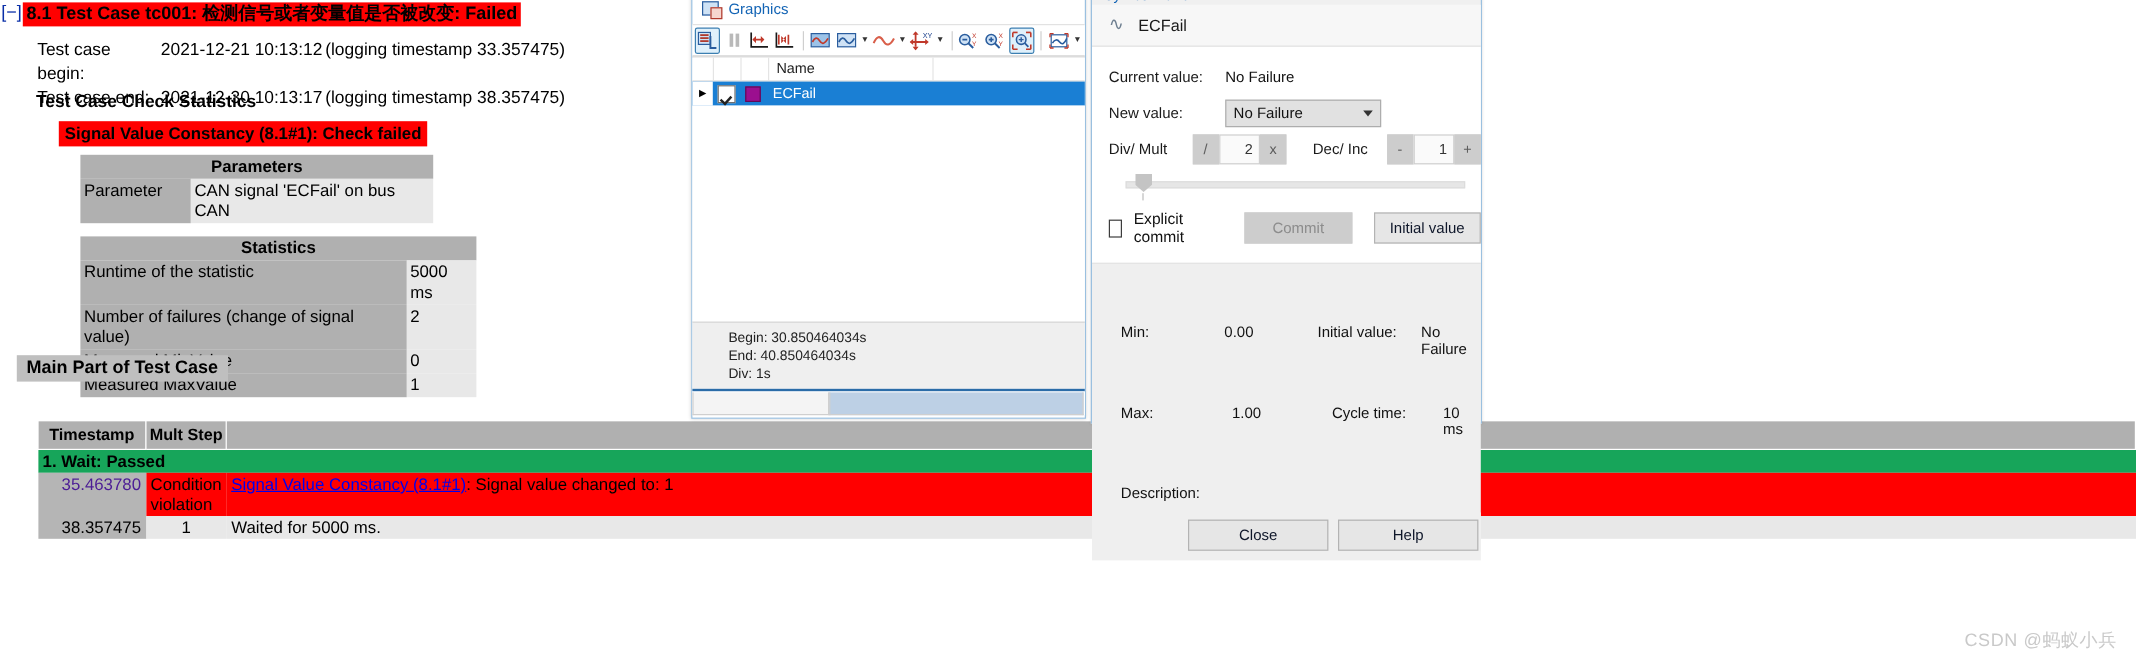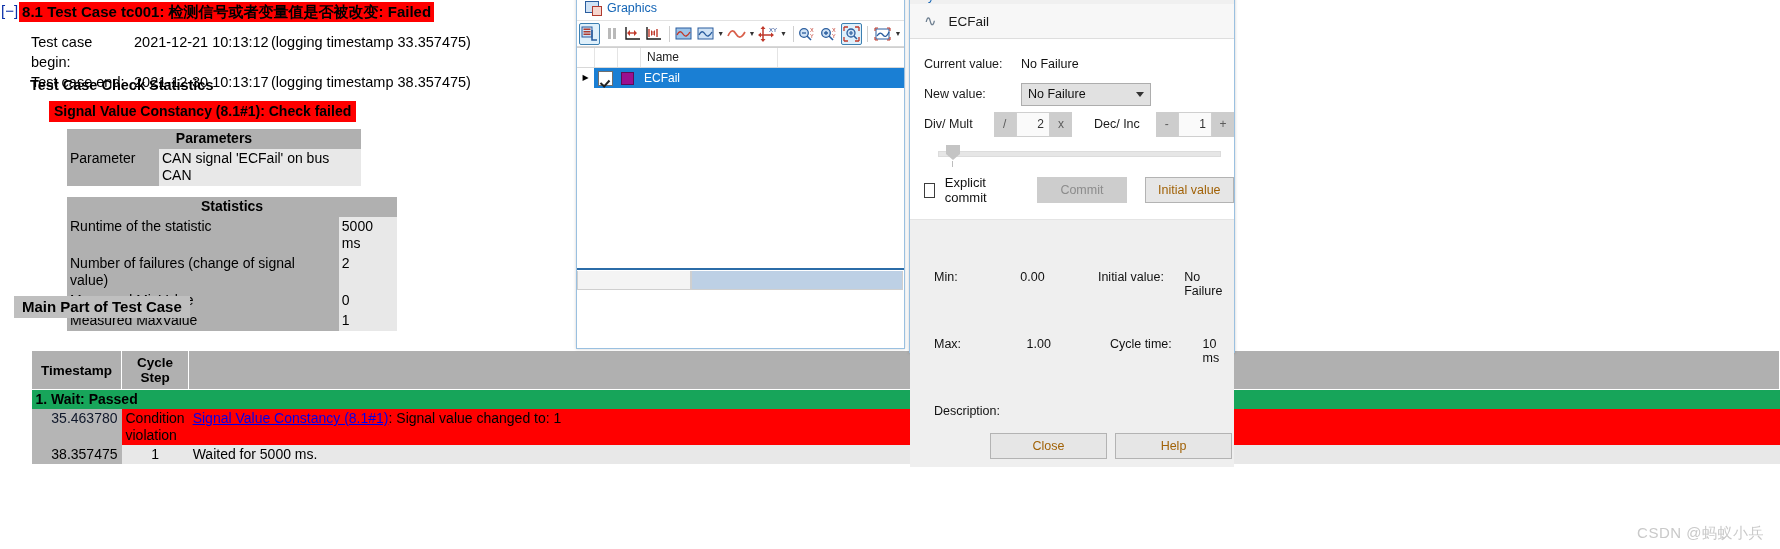--- a/index.html
+++ b/index.html
@@ -58,21 +58,21 @@
   #log th{background:#b0b0b0;border:1px solid #fff;font-weight:bold;font-size:13.5px;
           color:#000;padding:4px 2px;}
   #log th.c-ts{width:82px;}
   #log th.c-step{width:52px;}
   #log th.c-desc{}
   #log td{padding:1px 4px;vertical-align:top;line-height:17px;}
   .row-pass td{background:#17a55a;font-weight:bold;color:#000;padding-left:14px;}
   .cell-ts{background:#b5b5b5;text-align:right;width:82px;}
   .cell-step{text-align:center;width:52px;}
   .cell-desc{}
-  .row-fail .cell-ts{background:#b5b5b5;color:#0f172a;margin-top:38px;}
+  .row-fail .cell-ts{background:#b5b5b5;color:#4c1d95;margin-top:38px;}
   .row-fail .cell-step{background:#ff0000;color:#000;text-align:left;padding-left:3px;}
   .row-fail .cell-desc{background:#ff0000;color:#000;}
   .row-norm .cell-step{background:#e8e8e8;}
   .row-norm .cell-desc{background:#e8e8e8;}
   a.lnk{color:#0000ee;text-decoration:underline;}
 
   
   #graphics{
     position:absolute;left:576px;top:-8px;width:327px;height:355px;
     background:#ffffff;border:1px solid #9ac0e0;box-shadow:0 0 3px rgba(0,0,0,.18);
@@ -154,21 +154,21 @@
   .slider .thumb{position:absolute;left:22px;top:0;width:14px;height:15px;background:#c4c4c4;
       clip-path:polygon(0 0,100% 0,100% 60%,50% 100%,0 60%);}
   .slider .tick{position:absolute;left:28px;top:16px;width:1px;height:6px;background:#bdbdbd;}
   .sp-commit{display:flex;align-items:center;padding:14px 0 8px 14px;gap:10px;}
   .chk{width:13px;height:13px;border:1px solid #3c3c3c;background:#fff;}
   .sp-commit .txt{font-size:13px;}
   .btn{
     height:24px;background:#cdcdcd;border:1px solid #cdcdcd;color:#8c8c8c;
     display:flex;align-items:center;justify-content:center;font-size:12.5px;padding:0 10px;
   }
-  .btn.enabled{background:#e6e6e6;border:1px solid #b3b3b3;color:#a16207;}
+  .btn.enabled{background:#e6e6e6;border:1px solid #b3b3b3;color:#0f172a;}
   .sp-info{background:#efefef;padding:6px 0 8px 0;border-top:1px solid #e4e4e4;}
   .sp-inforow{display:flex;align-items:flex-start;height:23px;padding-left:24px;margin-top:44px;}
   .ii-l{width:100px;}
   .ii-v{width:90px;}
   .ii-l2{width:100px;}
   .ii-v2{}
   .sp-buttons{display:flex;justify-content:flex-end;gap:8px;padding:6px 2px 0 0;background:#efefef;}
   .sp-buttons .btn{width:95px;}
 
   
@@ -236,21 +236,21 @@
     </tr>
   </tbody>
     </table>
 
   <div id="h-main">Main Part of Test Case</div>
 
   <table id="log">
     <tbody>
         <tr>
       <th class="c-ts">Timestamp</th>
-      <th class="c-step">Cycle Step</th>
+      <th class="c-step">Mult Step</th>
       <th class="c-desc">Description</th>
     </tr>
     <tr class="row-pass">
       <td colspan="3">1. Wait: Passed</td>
     </tr>
     <tr class="row-fail">
       <td class="cell-ts">35.463780</td>
       <td class="cell-step">Condition violation</td>
       <td class="cell-desc"><a href="#" class="lnk">Signal Value Constancy (8.1#1)</a><span>: Signal value changed to: 1</span></td>
     </tr>
@@ -386,20 +386,25 @@
       <span class="gr-col">
           <span class="sw"></span>
         </span>
       <span class="gr-name">ECFail</span>
       <span class="gr-rest"></span>
     </div>
   </div>
 
   <div class="gfx-canvas"></div>
 
+  <div class="gfx-foot">
+    <div>Begin: 30.850464034s</div>
+    <div>End: 40.850464034s</div>
+    <div>Div: 1s</div>
+  </div>
 
   <div class="gfx-tabs">
     <span class="gfx-tab a"></span>
     <span class="gfx-tab b"></span>
   </div>
 </div>
 
 <div id="sympanel">
 
   <div class="sp-caption">Symbol Panel</div>

